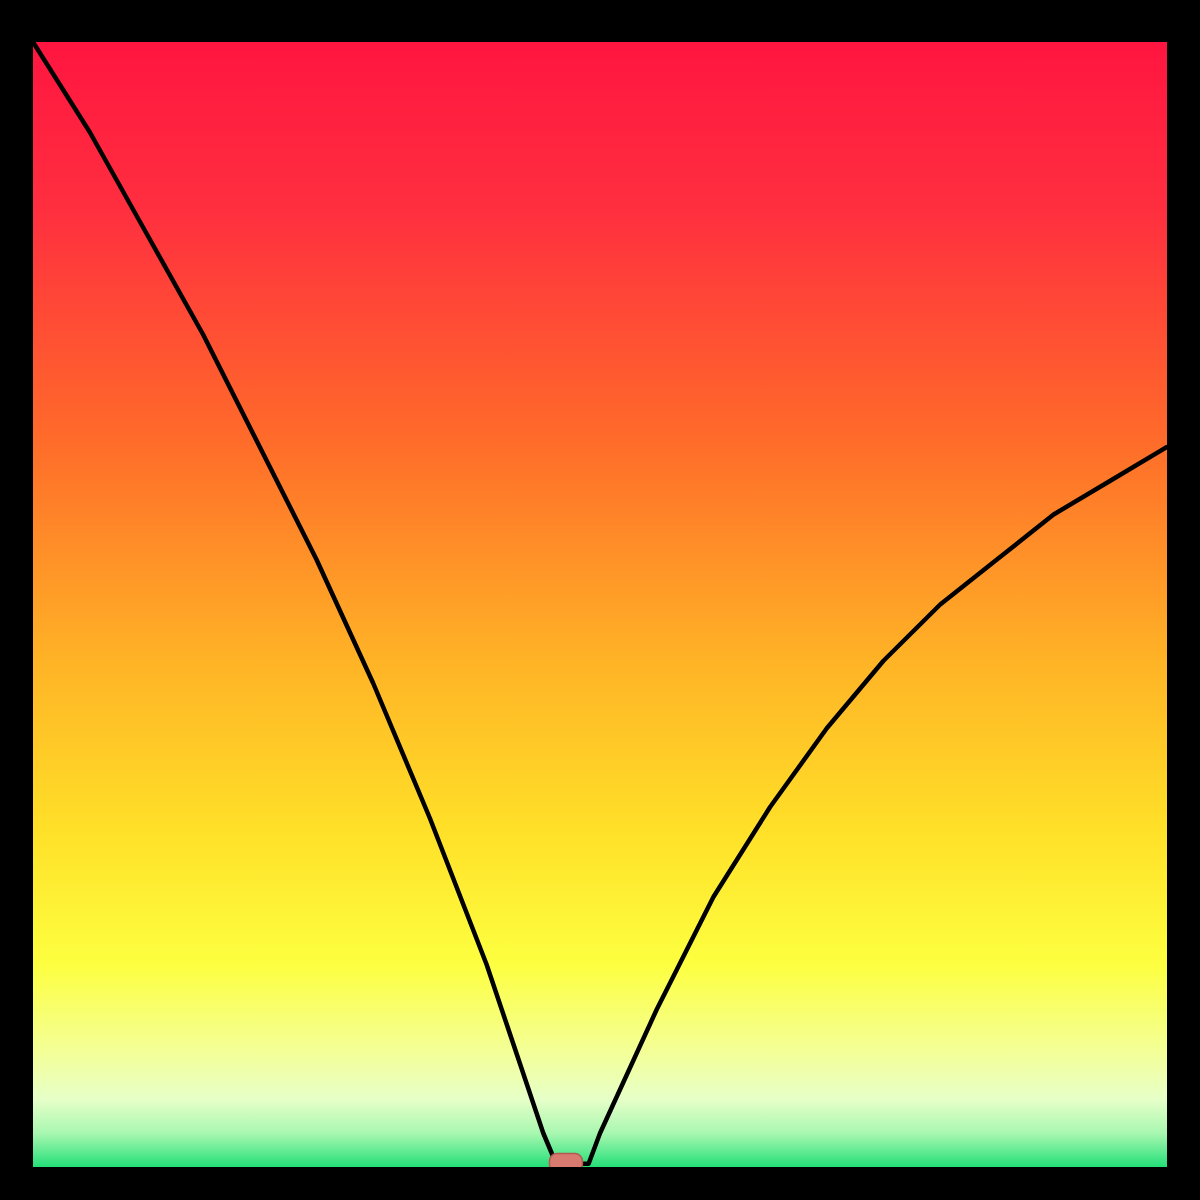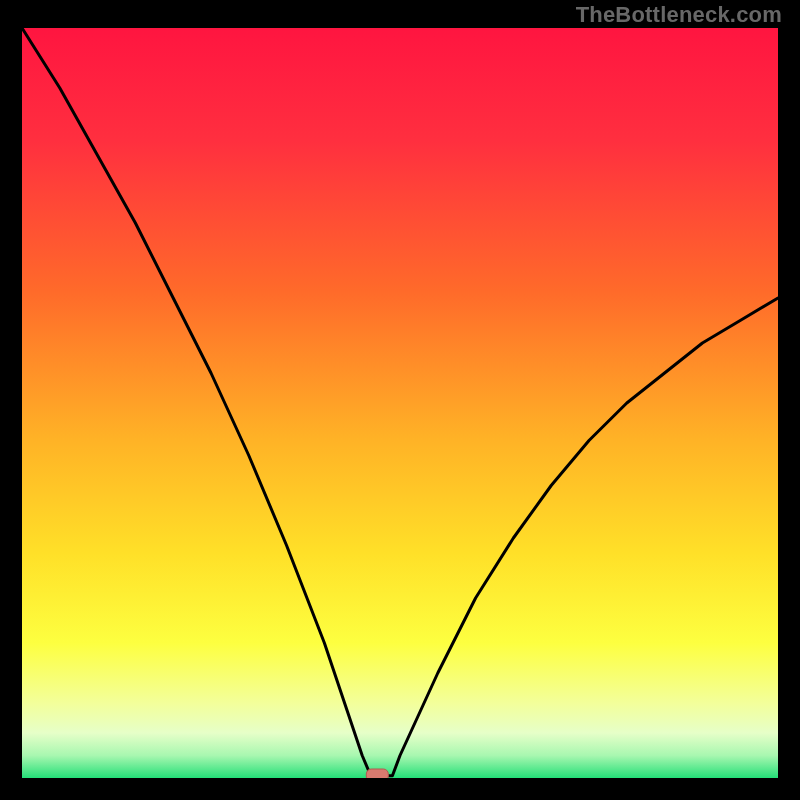--- a/index.html
+++ b/index.html
@@ -37,21 +37,20 @@
   .plot svg {
     display: block;
     width: 756px;
     height: 750px;
   }
 </style>
 </head>
 <body>
 
 <div class="frame">
-  <div class="watermark">TheBottleneck.com</div>
   <div class="plot">
     <svg viewBox="0 0 756 750" preserveAspectRatio="none">
       <defs>
         <linearGradient id="bg-grad" x1="0" y1="0" x2="0" y2="1">
           <stop offset="0%" stop-color="#ff1540"></stop>
           <stop offset="15%" stop-color="#ff2f3f"></stop>
           <stop offset="35%" stop-color="#ff6a2a"></stop>
           <stop offset="55%" stop-color="#ffb326"></stop>
           <stop offset="70%" stop-color="#ffe028"></stop>
           <stop offset="82%" stop-color="#fdff40"></stop>

